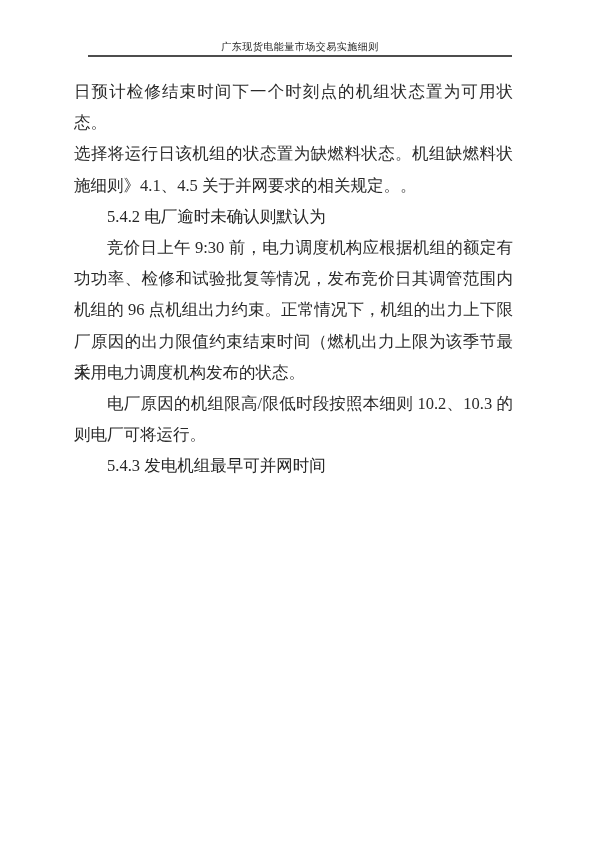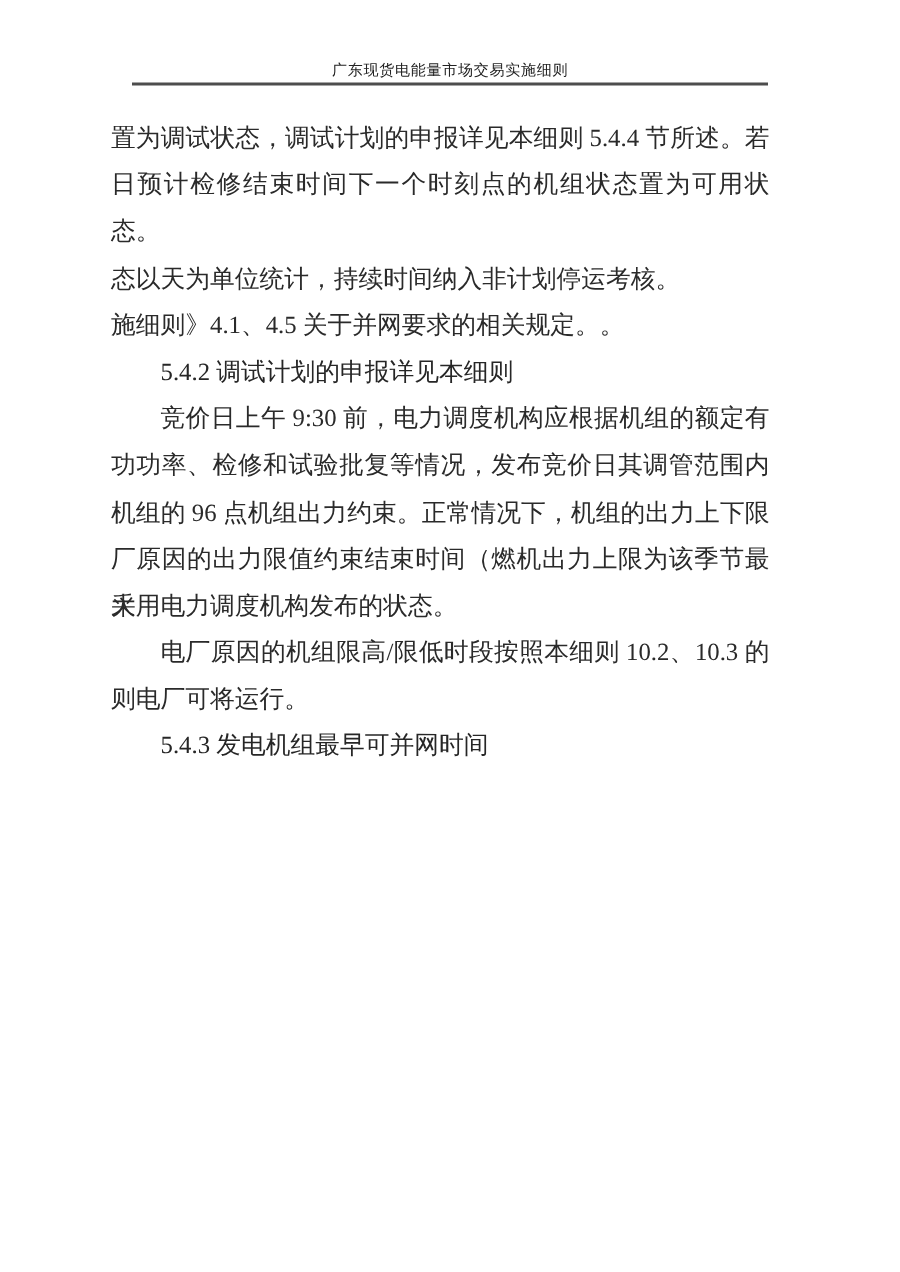--- a/index.html
+++ b/index.html
@@ -57,26 +57,25 @@
   }
 </style>
 </head>
 <body>
 
 <div class="page">
   <div class="header-title">广东现货电能量市场交易实施细则</div>
   <div class="header-rule"></div>
 
   <div class="doc-body">
-      <div class="line stretch">置为调试状态，调试计划的申报详见本细则 5.4.4 节所述。若</div>
       <div class="line stretch">日预计检修结束时间下一个时刻点的机组状态置为可用状</div>
       <div class="line">态。</div>
-      <div class="line">态以天为单位统计，持续时间纳入非计划停运考核。</div>
+      <div class="line stretch">选择将运行日该机组的状态置为缺燃料状态。机组缺燃料状</div>
       <div class="line">施细则》4.1、4.5 关于并网要求的相关规定。。</div>
-      <div class="line heading indent">5.4.2 调试计划的申报详见本细则</div>
+      <div class="line heading indent">5.4.2 电厂逾时未确认则默认为</div>
       <div class="line indent stretch">竞价日上午 9:30 前，电力调度机构应根据机组的额定有</div>
       <div class="line stretch">功功率、检修和试验批复等情况，发布竞价日其调管范围内</div>
       <div class="line stretch">机组的 96 点机组出力约束。正常情况下，机组的出力上下限</div>
       <div class="line stretch">厂原因的出力限值约束结束时间（燃机出力上限为该季节最大</div>
       <div class="line">采用电力调度机构发布的状态。</div>
       <div class="line indent stretch">电厂原因的机组限高/限低时段按照本细则 10.2、10.3 的</div>
       <div class="line">则电厂可将运行。</div>
       <div class="line heading indent">5.4.3 发电机组最早可并网时间</div>
     </div>
 

